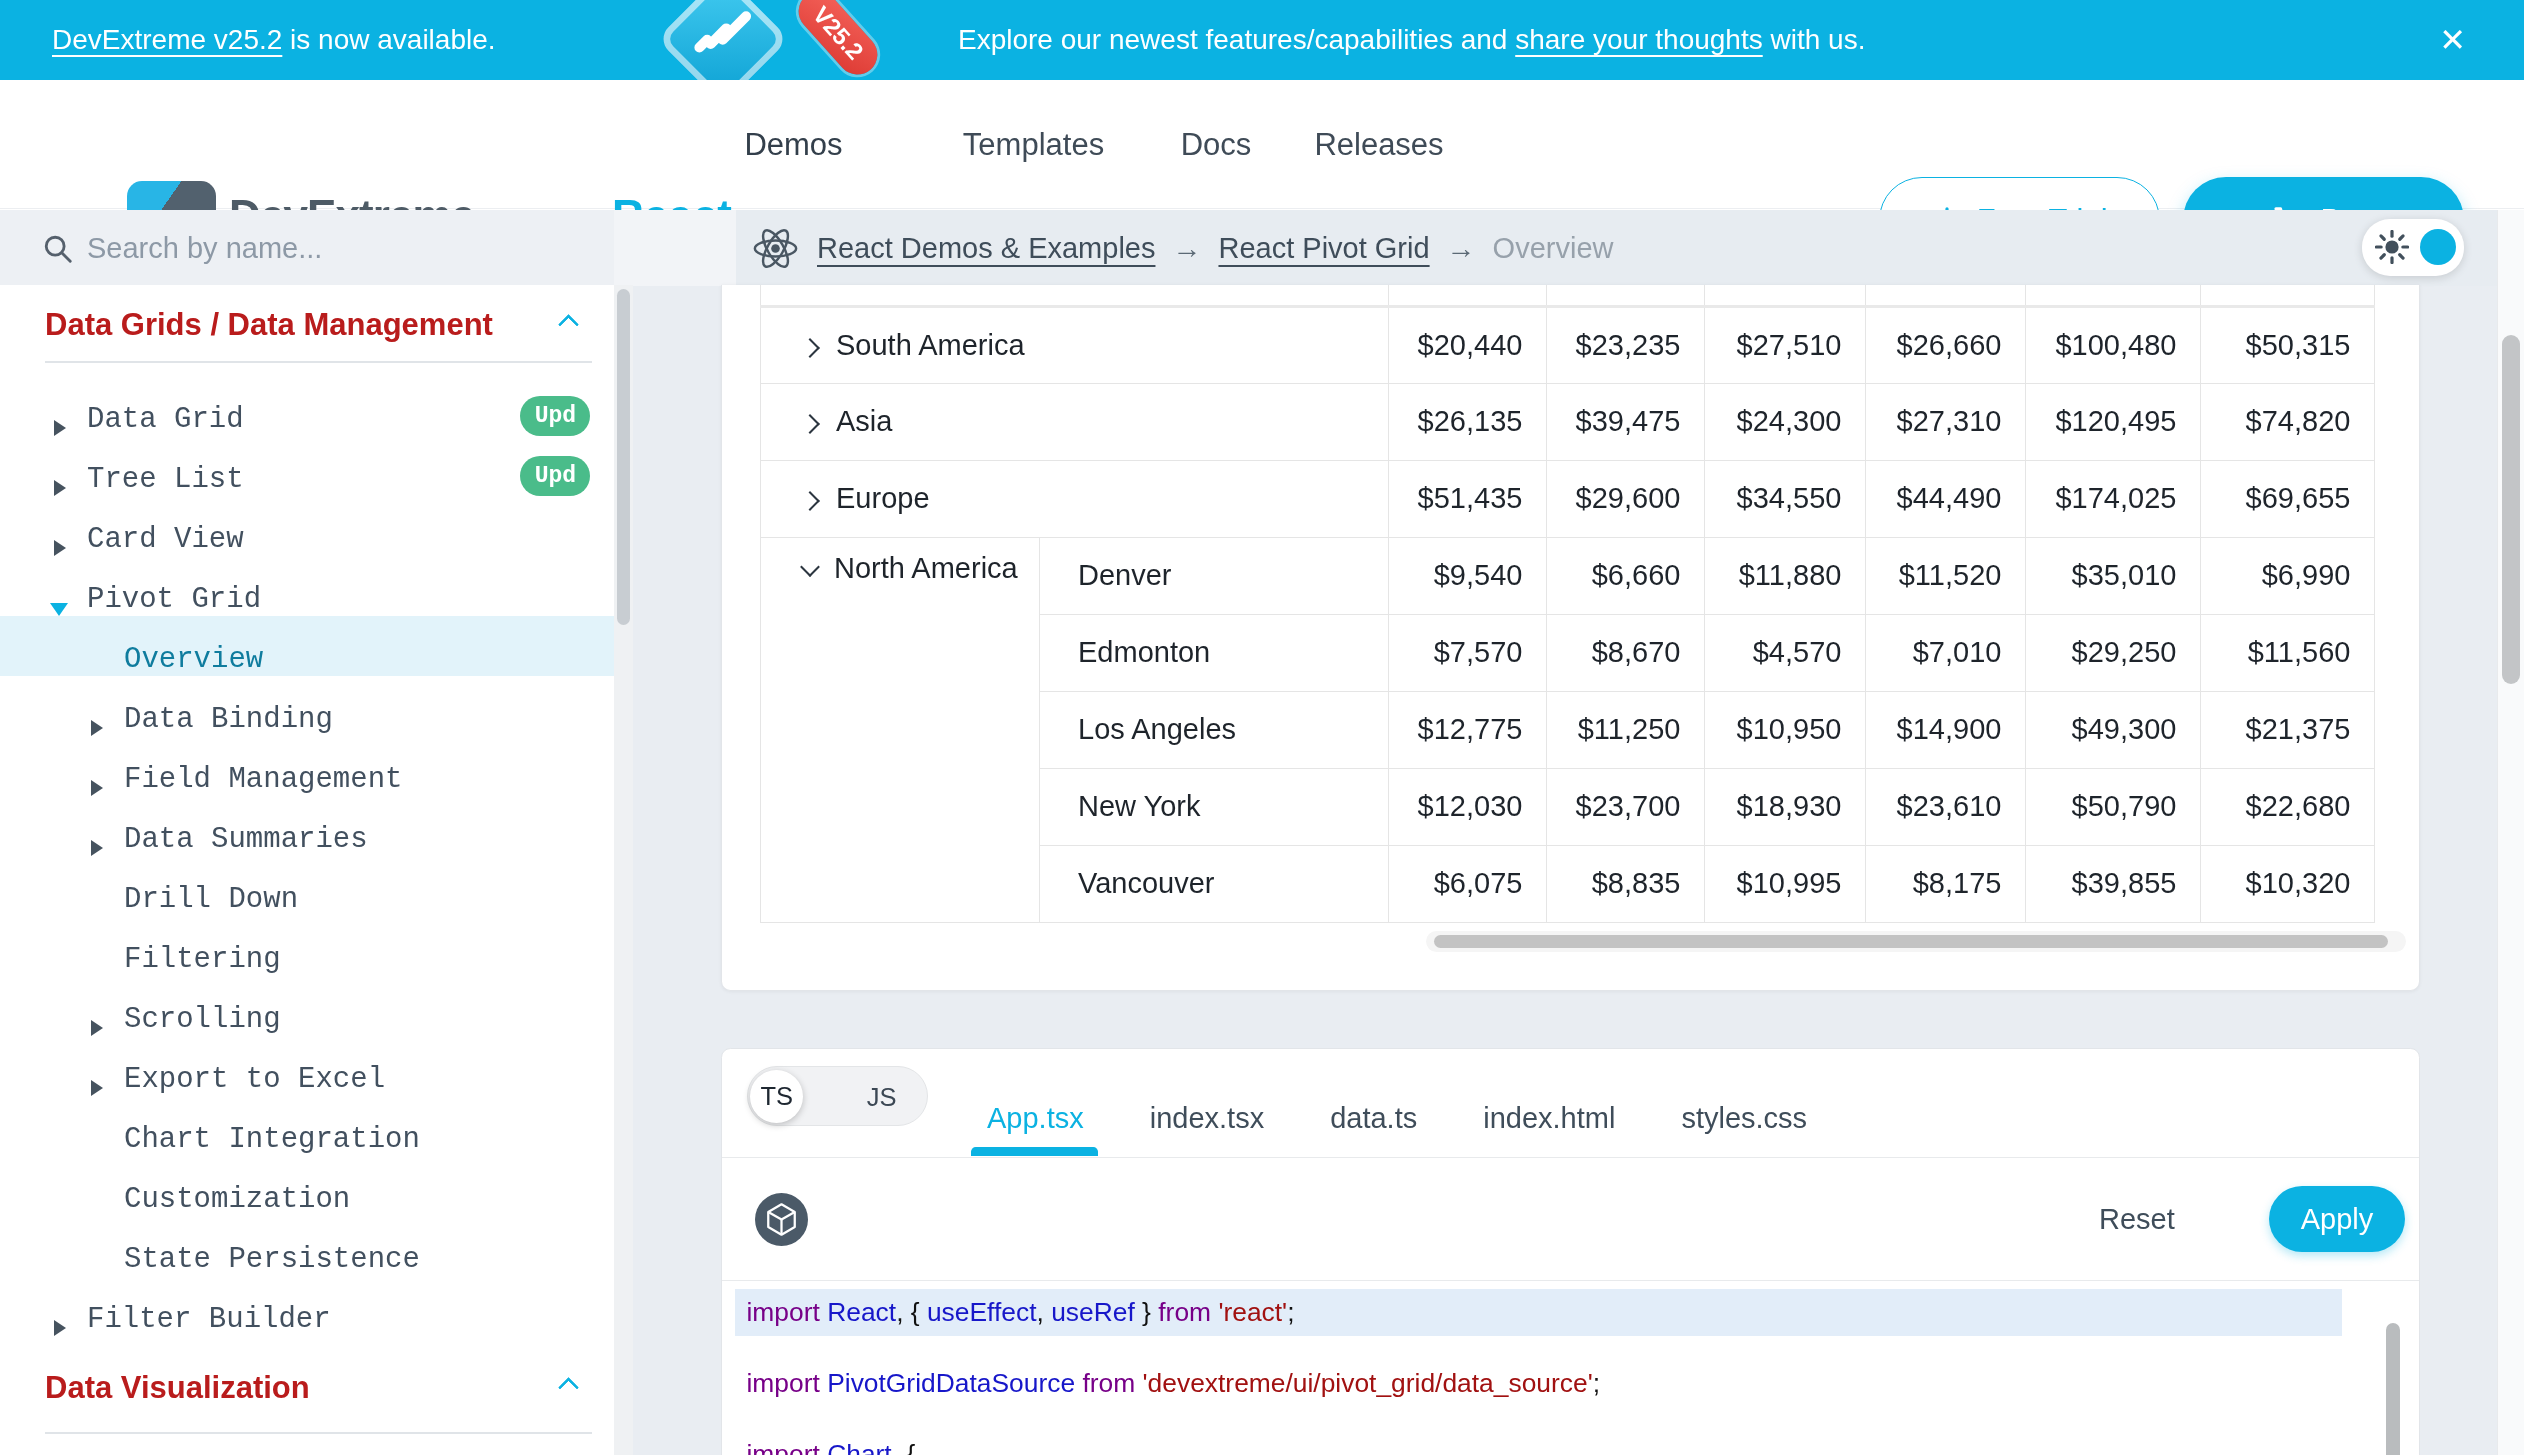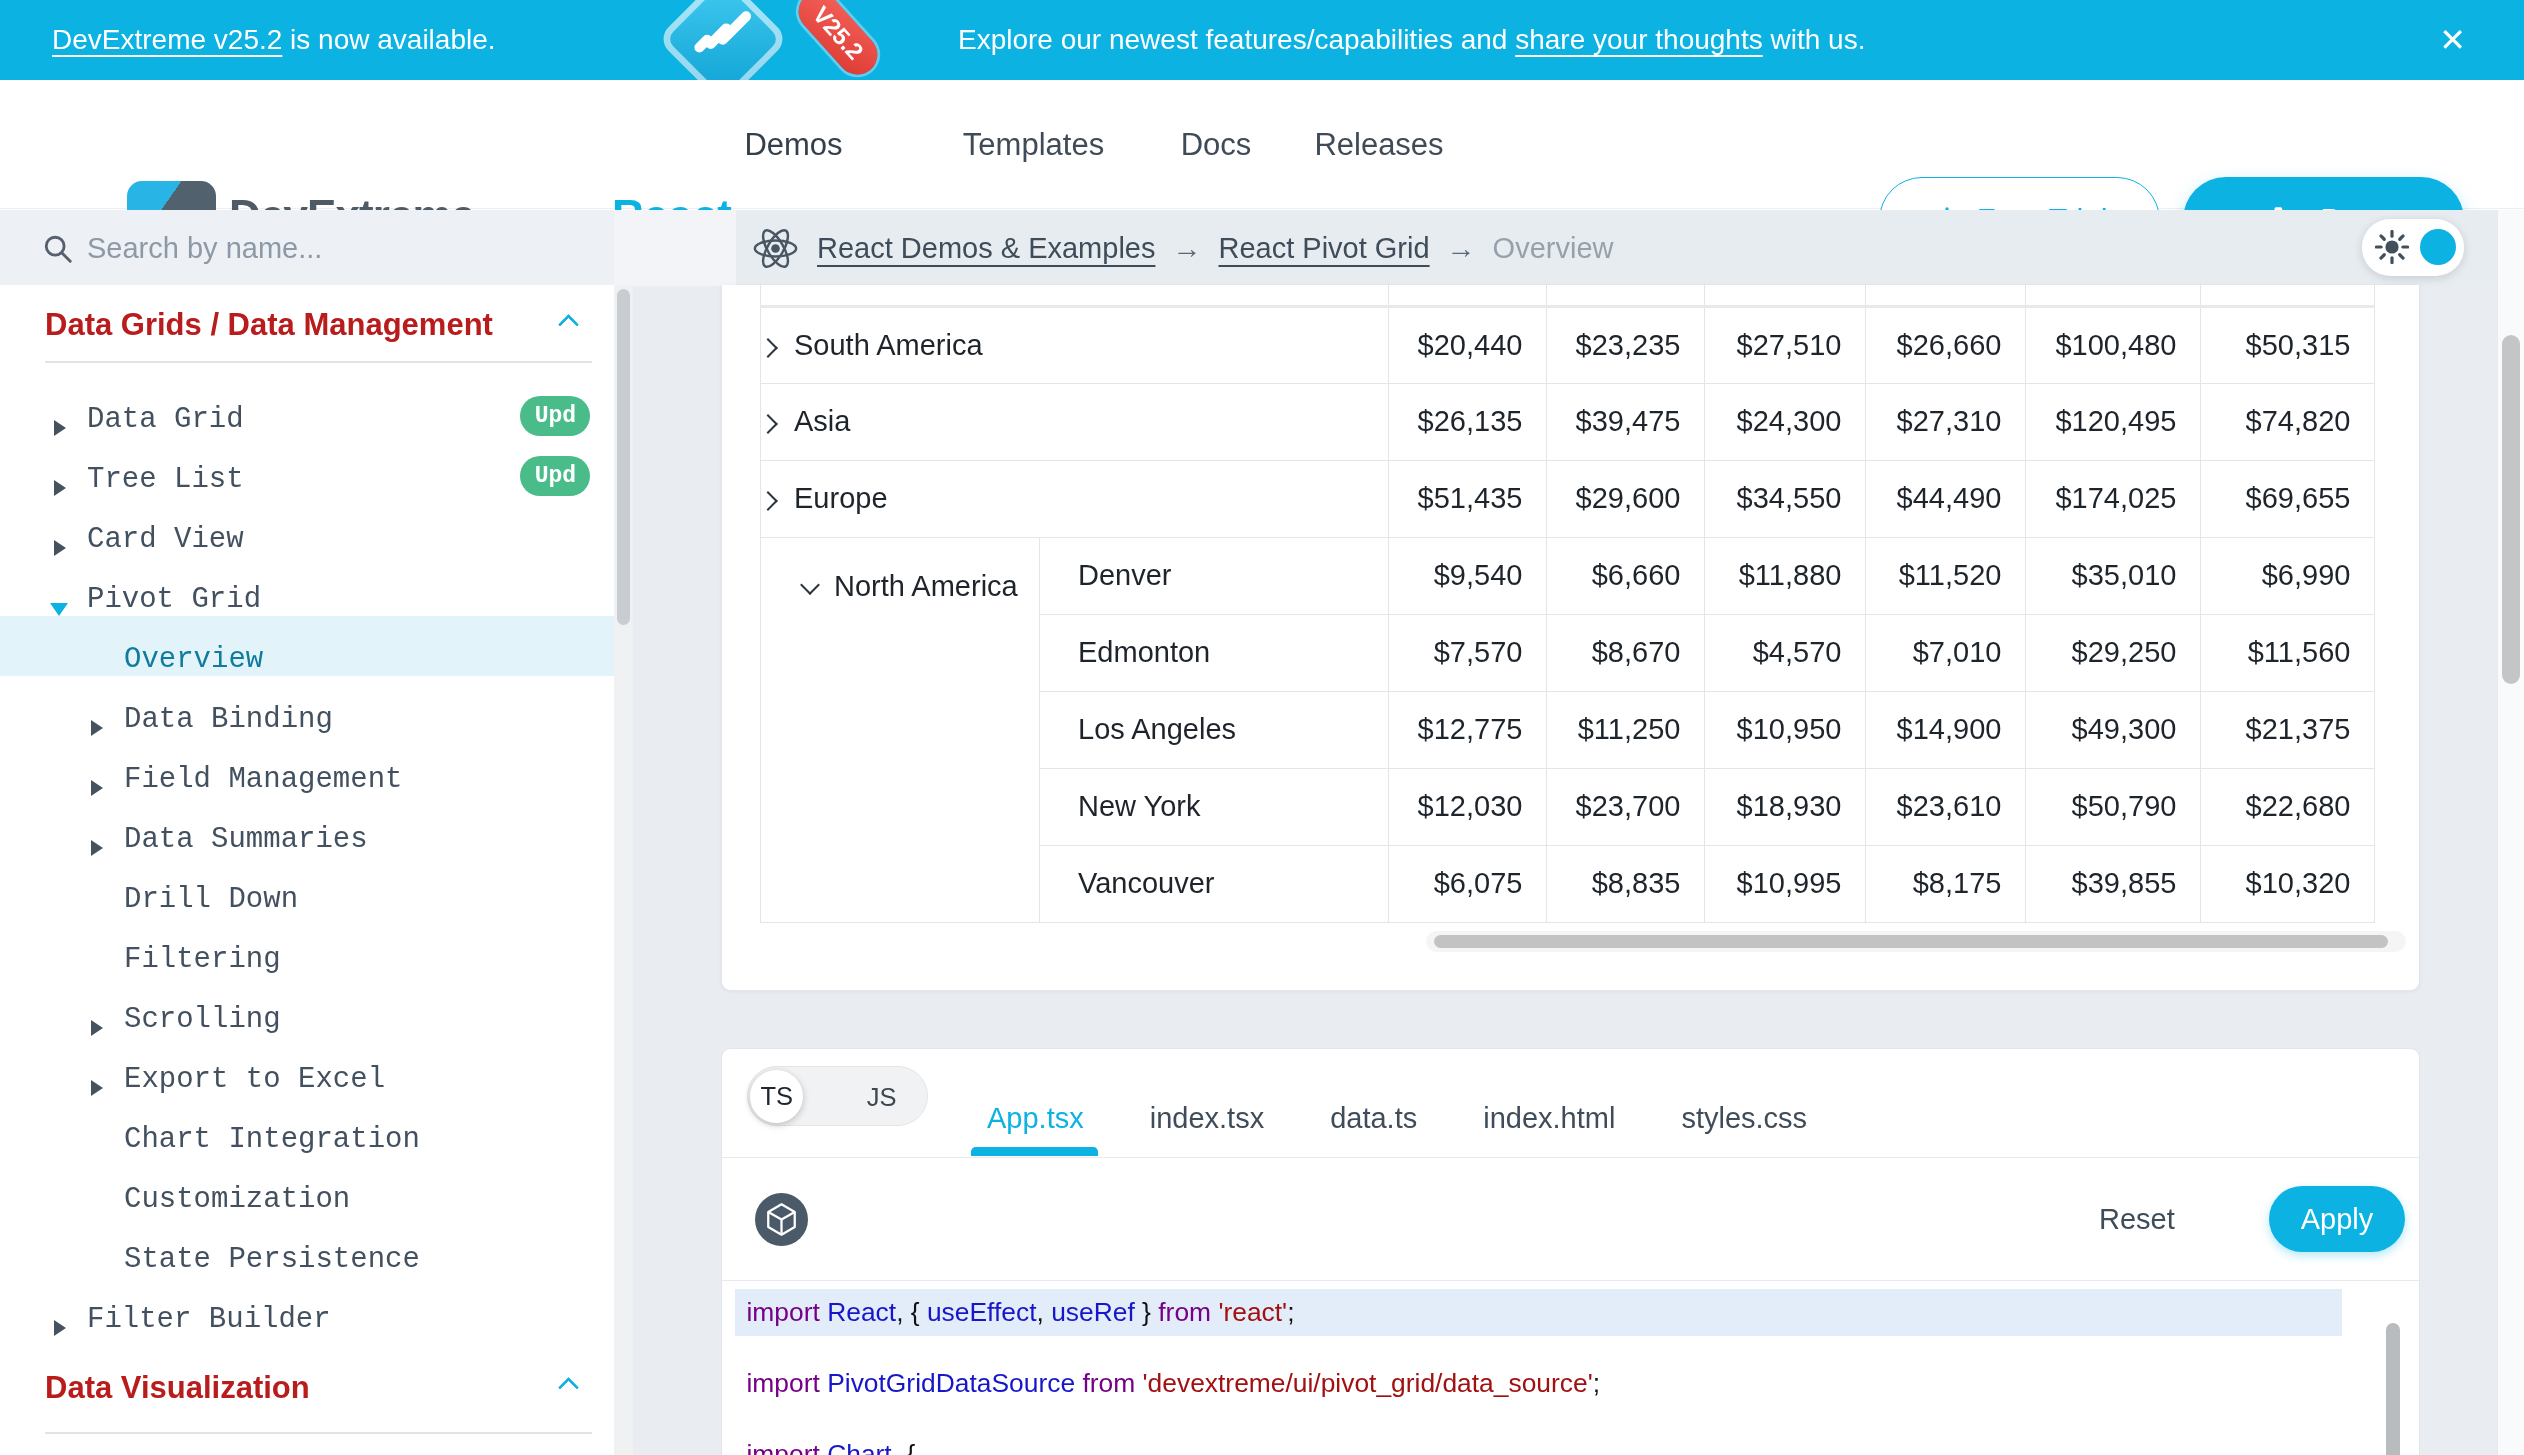--- a/index.html
+++ b/index.html
@@ -93,22 +93,22 @@
 
   
   #table-card { left:721px; top:285px; width:1699px; height:706px; background:#fff;
                 border:0.9px solid #e2e5e9; border-top:none; border-radius:0 0 9.4px 9.4px;
                 box-shadow:0 0.9px 3.8px rgba(0,0,0,.05); }
   #pivot { position:absolute; left:38px; top:0; border-collapse:collapse; table-layout:fixed; }
   #pivot td { border:1.4px solid #e5e5e5; font-size:29px; color:#1e242b; background:#fff; }
   #pivot tr.rp td { height:21px; border-top:none; border-bottom:3.8px solid #e9e9e9; }
   #pivot tr.r td { height:77px; }
   #pivot td.val { text-align:right; padding-right:23.6px; }
-  #pivot td.reglbl { }
-  #pivot td.regcell { vertical-align:top; padding-top:32px; padding-left:42px; }
+  #pivot td.reglbl { padding-left:42px; }
+  #pivot td.regcell { vertical-align:top; padding-top:14px; padding-left:42px; }
   #pivot td.city { padding-left:38px; }
   .chev { display:inline-block; width:14px; height:14px; border:solid #2c3640; border-width:0 2.4px 2.4px 0; }
   .chev.right { transform:rotate(-45deg); margin-right:19px; }
   .chev.down { transform:rotate(45deg); margin-right:17px; position:relative; top:-3.8px; }
   #h-scroll { left:704px; top:646px; width:980px; height:21px; background:#f5f5f5; border-radius:10.4px; }
   #h-thumb { position:absolute; left:7.6px; top:3.8px; width:954px; height:13.2px; background:#c3c3c3; border-radius:6.6px; }
 
   
   #code-card { left:721px; top:1048px; width:1699px; height:472px; background:#fff;
                border:0.9px solid #e2e5e9; border-radius:9.4px 9.4px 0 0; }

